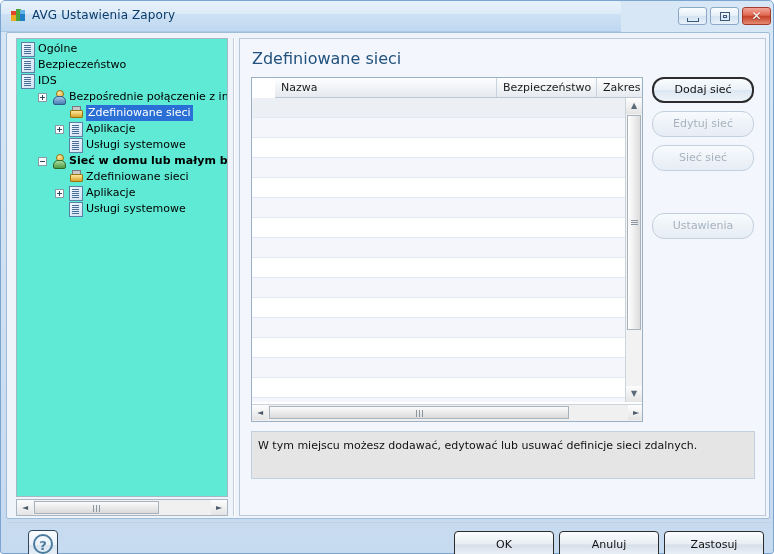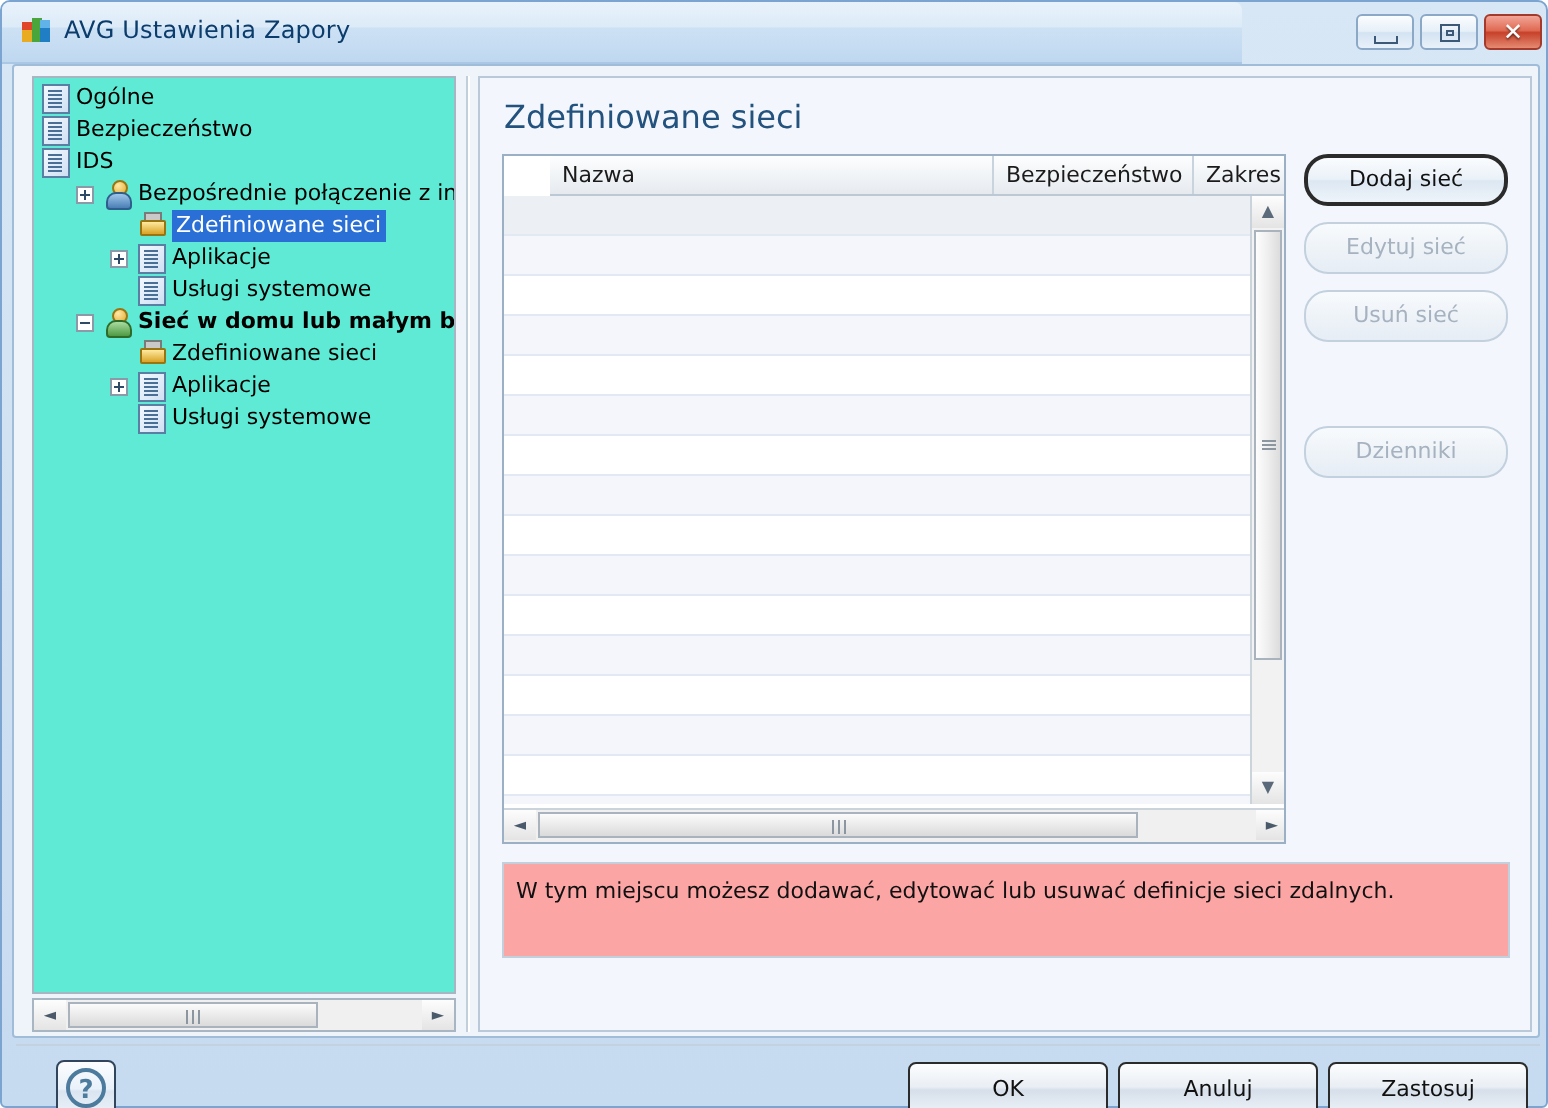--- a/index.html
+++ b/index.html
@@ -200,21 +200,21 @@
     font-size:11px; color:#111; text-align:center; line-height:24px;
     box-sizing:border-box;
   }
   .abtn.focus { border:2px solid #2b2b2b; line-height:22px; }
   .abtn.disabled { color:#a6b2bf; border-color:#c3d0de;
     background: linear-gradient(180deg,#f8fbfd 0%,#eef3f8 50%,#e6edf5 100%); }
 
   
   #infobox {
     position:absolute; left:11px; top:392px; width:504px; height:48px;
-    background:#fca5a5; border:1px solid #c2cfdd; box-sizing:border-box;
+    background:#e5e5e5; border:1px solid #c2cfdd; box-sizing:border-box;
   }
   #infobox .itxt{position:absolute;left:6px;top:7px;font-size:11px;color:#111;}
 
   
   #bottombar {
     position:absolute; left:1px; top:489px; width:762px; height:58px;
     border-top:1px solid #c3d1e0;
   }
   #help-btn {
     position:absolute; left:20px; top:7px; width:30px; height:30px;
@@ -478,22 +478,22 @@
               <b style="left:0"></b>
                 <b style="left:3px"></b>
                 <b style="left:6px"></b>
             </span>
           </div>
         </div>
       </div>
 
       <div class="abtn focus" style="top:38px;">Dodaj sieć</div>
       <div class="abtn disabled" style="top:72px;text-align:center;">Edytuj sieć</div>
-      <div class="abtn disabled" style="top:106px;">Usuń sieć</div>
-      <div class="abtn disabled" style="top:174px;">Dzienniki</div>
+      <div class="abtn disabled" style="top:106px;">Sieć sieć</div>
+      <div class="abtn disabled" style="top:174px;">Ustawienia</div>
 
       <div id="infobox">
         <span class="itxt">W tym miejscu możesz dodawać, edytować lub usuwać definicje sieci zdalnych.</span>
       </div>
     </div>
 
     <div id="bottombar">
       <div id="help-btn">
         <span class="q">?</span>
       </div>

